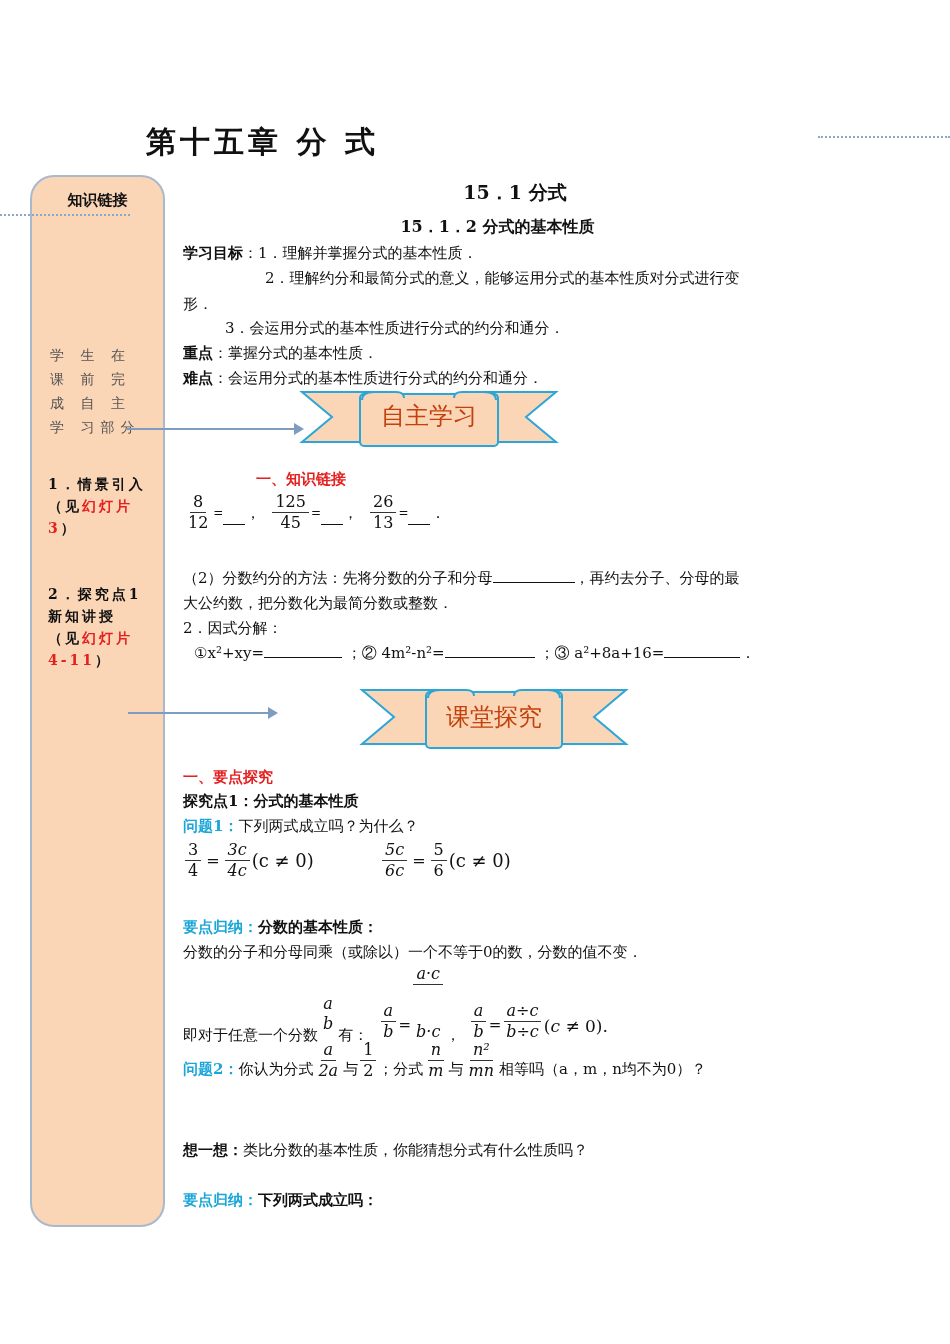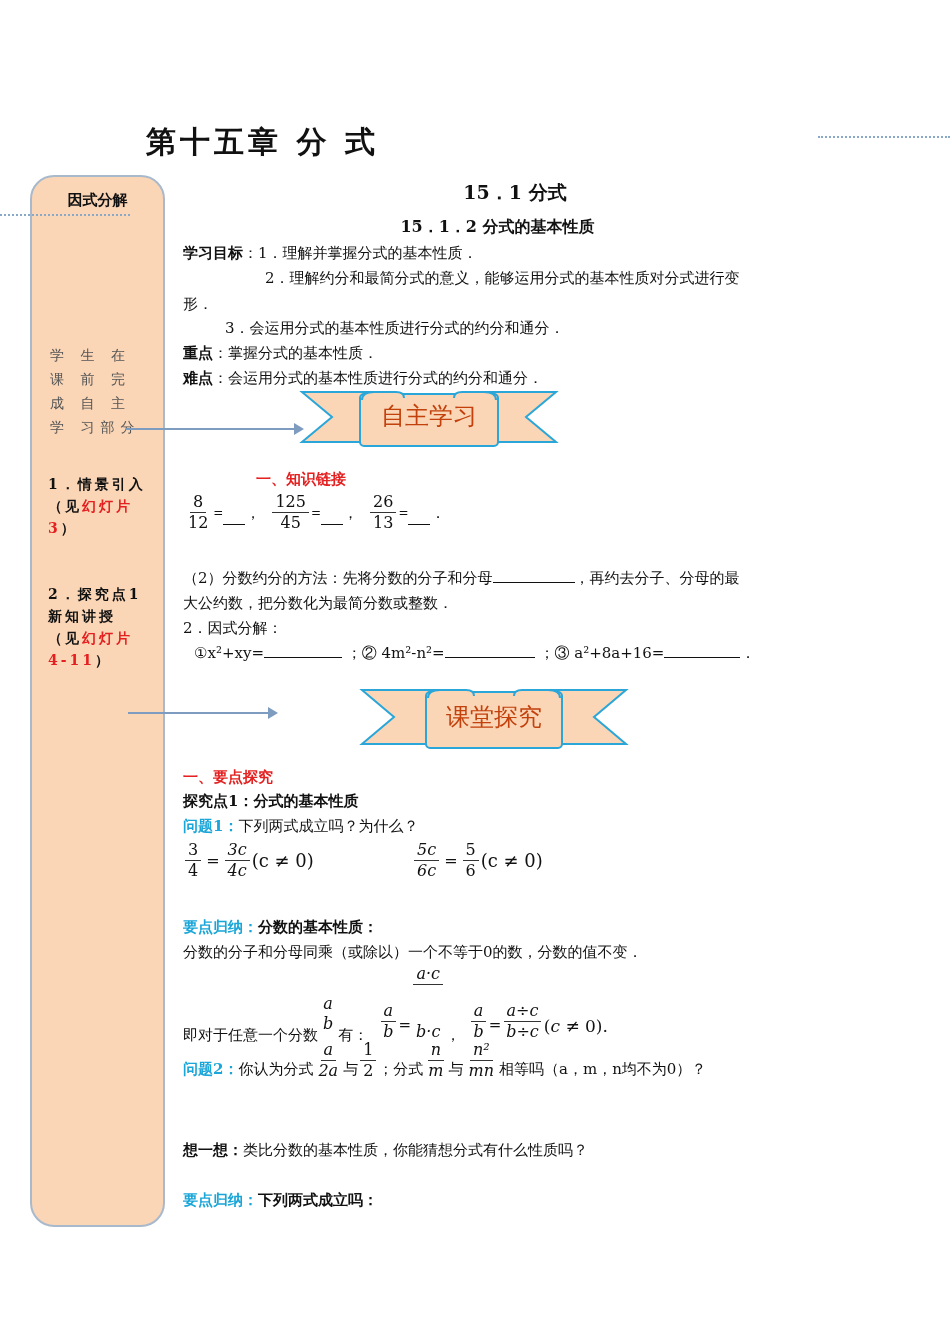--- a/index.html
+++ b/index.html
@@ -28,21 +28,21 @@
   .it{font-style:italic;}
   .blank{display:inline-block;border-bottom:1px solid #111;height:16px;vertical-align:baseline;}
 </style>
 </head>
 <body>
 
 <div class="abs chapter-title">第十五章 分 式</div>
 <div class="abs dots-top"></div>
 
 <div class="abs sidebar">
-  <div class="abs sb-title">因式分解</div>
+  <div class="abs sb-title">知识链接</div>
   <div class="abs sb-note">学 生 在 课 前 完 成 自 主 学 习部分</div>
   <div class="abs sb-step" style="top:296px;">
     <div>1．情景引入</div>
     <div><span>（见</span><span class="red">幻灯片</span></div>
     <div><span class="red">3</span><span>）</span></div>
   </div>
   <div class="abs sb-step" style="top:406px;">
     <div>2．探究点1 新知讲授</div>
     <div><span>（见</span><span class="red">幻灯片</span></div>
     <div><span class="red">4-11</span><span>）</span></div>
@@ -126,21 +126,21 @@
       <span class="num">3</span>
       <span class="den">4</span>
     </span>
   <span style="font-size:16px;margin:0 3px;">=</span>
   <span class="frac it">
       <span class="num">3c</span>
       <span class="den">4c</span>
     </span>
   <span style="font-size:18px;">(c ≠ 0)</span>
 </div>
-<div class="abs" style="left:380px;top:840px;display:flex;align-items:center;margin-left:32px;">
+<div class="abs" style="left:380px;top:840px;display:flex;align-items:center;">
   <span class="frac it">
       <span class="num">5c</span>
       <span class="den">6c</span>
     </span>
   <span style="font-size:16px;margin:0 3px;">=</span>
   <span class="frac">
       <span class="num">5</span>
       <span class="den">6</span>
     </span>
   <span style="font-size:18px;">(c ≠ 0)</span>

